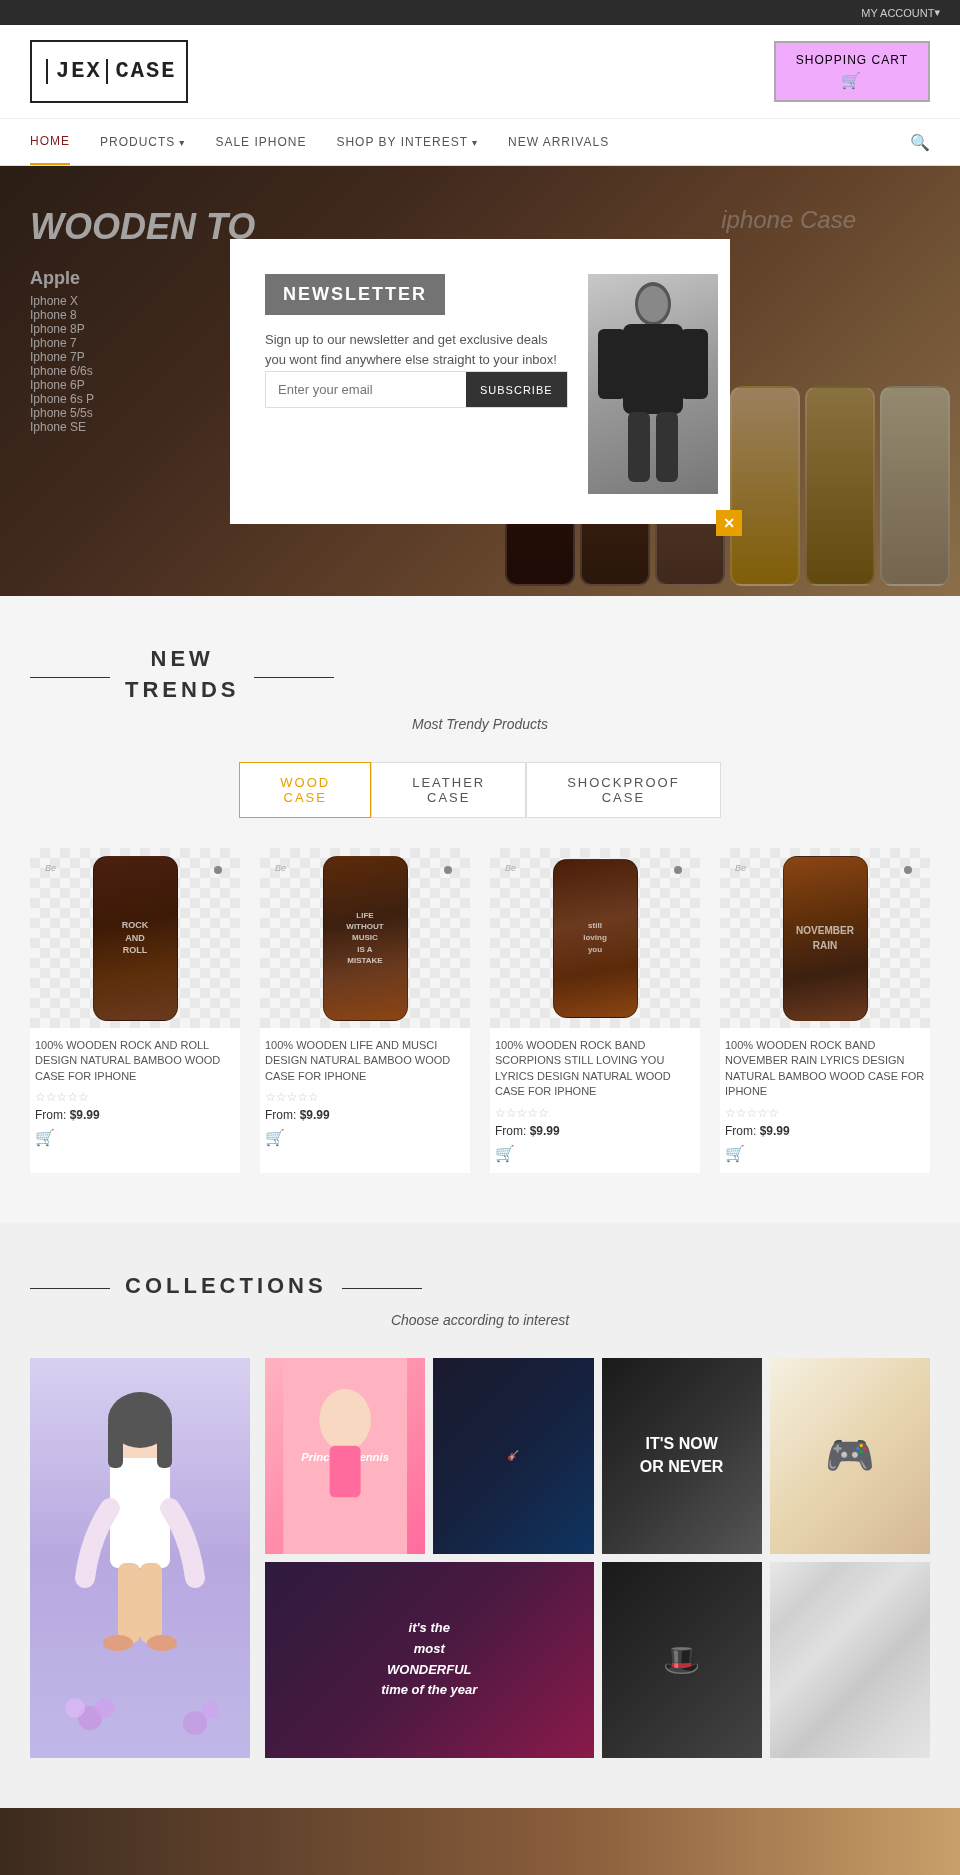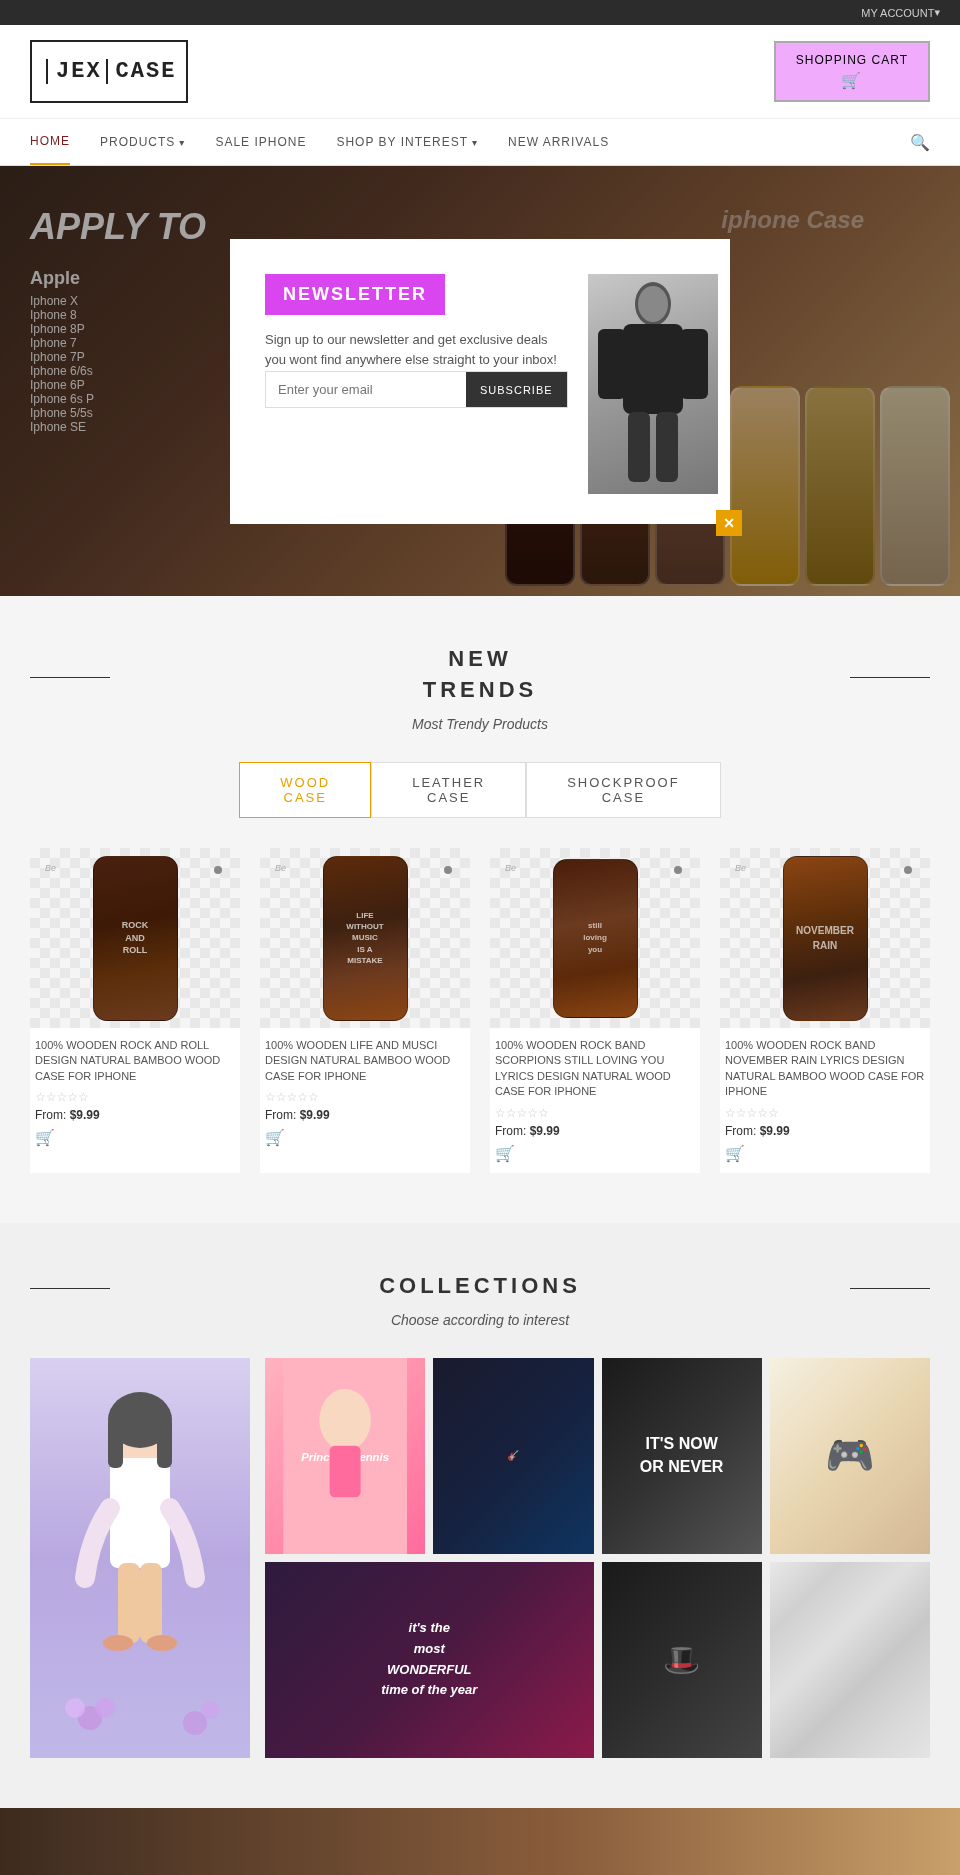--- a/index.html
+++ b/index.html
@@ -143,21 +143,21 @@
     .modal {
       background: #fff;
       width: 500px;
       padding: 35px 35px 30px;
       position: relative;
       display: flex;
       gap: 20px;
     }
     .modal-text { flex: 1; }
     .newsletter-badge {
-      background: #d946ef;
+      background: #737373;
       color: #fff;
       font-size: 18px;
       font-weight: bold;
       letter-spacing: 2px;
       padding: 10px 18px;
       display: inline-block;
       margin-bottom: 15px;
     }
     .modal-desc { font-size: 13px; color: #555; line-height: 1.6; }
     .email-row { display: flex; border: 1px solid #ddd; }
@@ -220,21 +220,22 @@
       text-align: center;
       font-size: 22px;
       font-weight: bold;
       letter-spacing: 4px;
       color: #333;
       margin-bottom: 5px;
     }
     .section-divider {
       display: flex;
       align-items: center;
-      justify-content: space-between;
+      justify-content: flex-start;
+      gap: 15px;
       margin-bottom: 8px;
     }
     .divider-line { width: 80px; height: 1px; background: #333; }
     .section-subtitle { text-align: center; font-size: 14px; color: #555; font-style: italic; margin-bottom: 30px; }
 
     
     .tabs {
       display: flex;
       justify-content: center;
       gap: 0;
@@ -367,21 +368,21 @@
   <div class="nav-item has-dropdown">PRODUCTS</div>
   <div class="nav-item">SALE IPHONE</div>
   <div class="nav-item has-dropdown">SHOP BY INTEREST</div>
   <div class="nav-item">NEW ARRIVALS</div>
   <div class="nav-search">🔍</div>
 </nav>
 
 <div class="hero">
   <div class="hero-content">
     <div class="hero-left">
-      <div class="hero-apply">APPLY TO</div>
+      <div class="hero-apply">WOODEN TO</div>
       <div class="hero-phones">
         <div>
           <div class="col-header">Apple</div>
           <div>Iphone X</div>
           <div>Iphone 8</div>
           <div>Iphone 8P</div>
           <div>Iphone 7</div>
           <div>Iphone 7P</div>
           <div>Iphone 6/6s</div>
           <div>Iphone 6P</div>
@@ -405,21 +406,21 @@
       <div class="wood-case case-1" style="background:linear-gradient(180deg,#4a2010 0%,#2a1008 100%);display:flex;align-items:center;justify-content:center;">
         <span style="color:rgba(255,255,255,0.6);font-size:10px;font-weight:bold;text-align:center;line-height:1.3;">COLD<br>PLAY</span>
       </div>
       <div class="wood-case case-2" style="background:linear-gradient(180deg,#6B3A1F 0%,#3d2010 100%);"></div>
       <div class="wood-case case-3" style="background:linear-gradient(180deg,#8B5E3C 0%,#5C3A2A 100%);"></div>
       <div class="wood-case case-4" style="background:linear-gradient(180deg,#DEB887 0%,#B8860B 100%);"></div>
       <div class="wood-case case-5" style="background:linear-gradient(180deg,#C4A35A 0%,#8B6914 100%);"></div>
       <div class="wood-case case-6" style="background:linear-gradient(180deg,#D4C5A0 0%,#A89070 100%);display:flex;align-items:center;justify-content:center;"></div>
     </div>
 
-    <div style="position:absolute;right:96px;top:40px;font-size:24px;font-weight:bold;color:rgba(255,255,255,0.4);font-style:italic;">iphone Case</div>
+    <div style="position:absolute;right:104px;top:40px;font-size:24px;font-weight:normal;color:rgba(255,255,255,0.4);font-style:italic;">iphone Case</div>
   </div>
 
   <div class="modal-overlay">
     <div class="modal">
       <div class="modal-text">
         <div class="newsletter-badge">NEWSLETTER</div>
         <div class="modal-desc">Sign up to our newsletter and get exclusive deals you wont find anywhere else straight to your inbox!</div>
         <div class="email-row">
           <input class="email-input" type="email" placeholder="Enter your email" style="">
           <button class="subscribe-btn">SUBSCRIBE</button>

